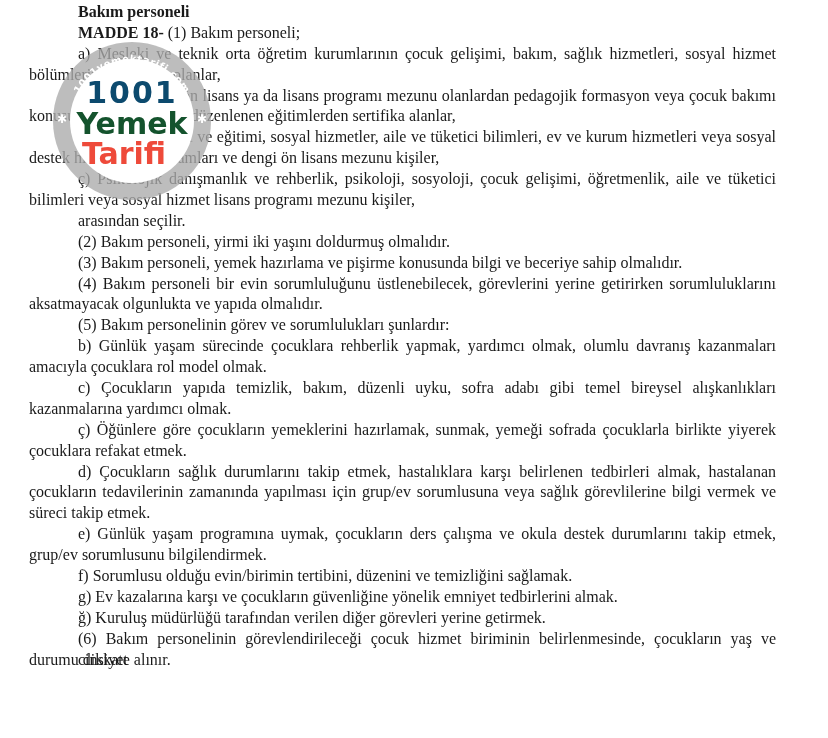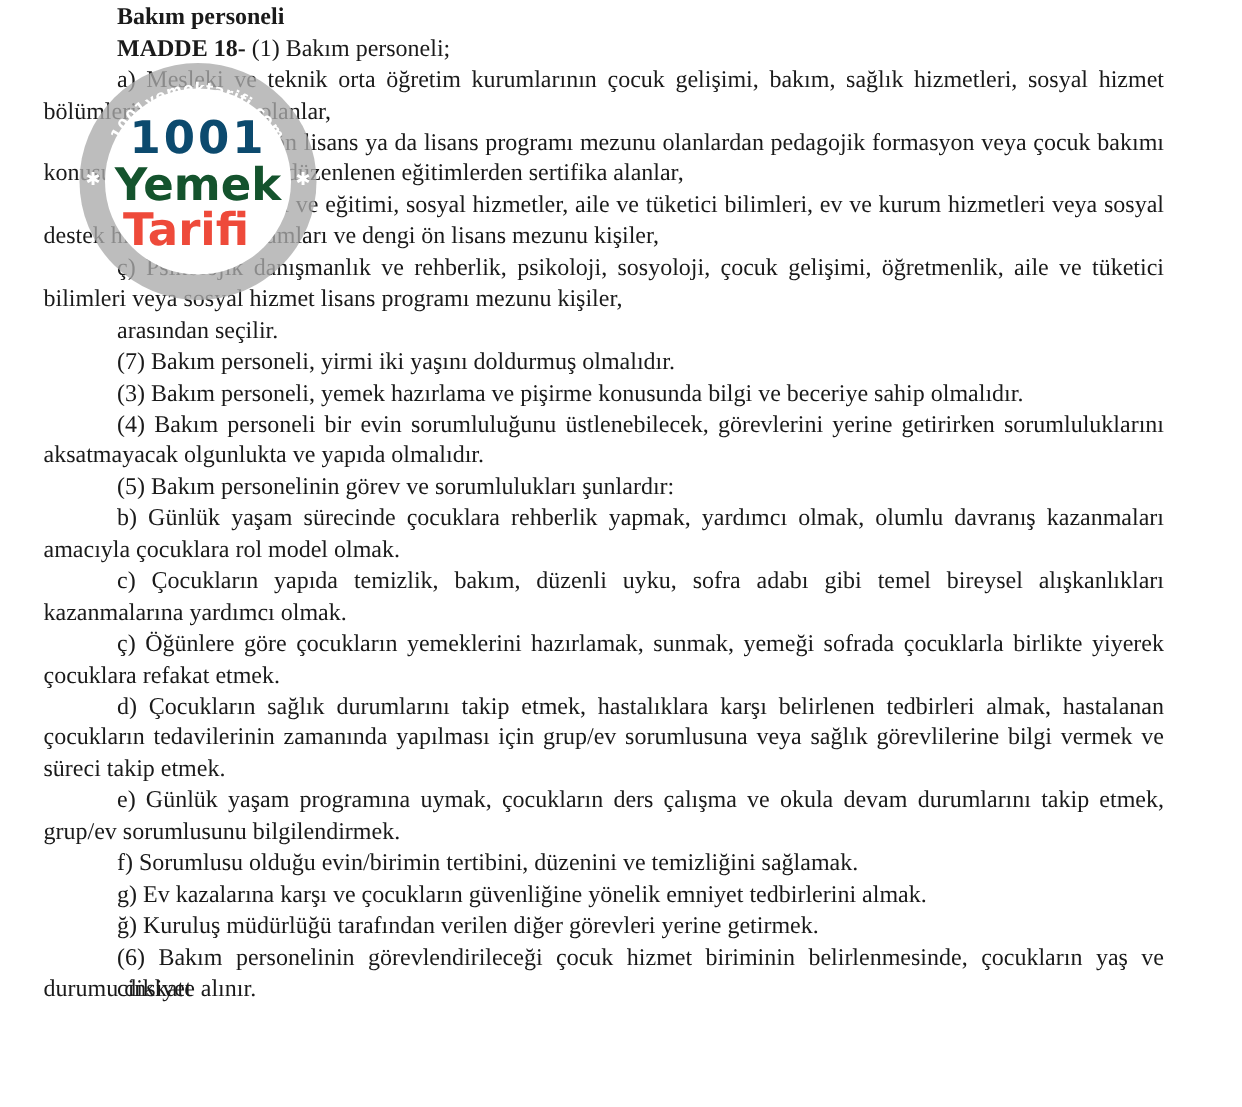--- a/index.html
+++ b/index.html
@@ -117,35 +117,35 @@
   <div id="lines">
       <div class="line indent just">a) Mesleki ve teknik orta öğretim kurumlarının çocuk gelişimi, bakım, sağlık hizmetleri, sosyal hizmet</div>
       <div class="line">bölümlerinden mezun olanlar,</div>
       <div class="line indent just">b) Herhangi bir ön lisans ya da lisans programı mezunu olanlardan pedagojik formasyon veya çocuk bakımı</div>
       <div class="line">konusunda Bakanlığınca düzenlenen eğitimlerden sertifika alanlar,</div>
       <div class="line indent just">c) Çocuk gelişimi ve eğitimi, sosyal hizmetler, aile ve tüketici bilimleri, ev ve kurum hizmetleri veya sosyal</div>
       <div class="line">destek hizmetleri programları ve dengi ön lisans mezunu kişiler,</div>
       <div class="line indent just">ç) Psikolojik danışmanlık ve rehberlik, psikoloji, sosyoloji, çocuk gelişimi, öğretmenlik, aile ve tüketici</div>
       <div class="line">bilimleri veya sosyal hizmet lisans programı mezunu kişiler,</div>
       <div class="line indent">arasından seçilir.</div>
-      <div class="line indent">(7) Bakım personeli, yirmi iki yaşını doldurmuş olmalıdır.</div>
+      <div class="line indent">(2) Bakım personeli, yirmi iki yaşını doldurmuş olmalıdır.</div>
       <div class="line indent">(3) Bakım personeli, yemek hazırlama ve pişirme konusunda bilgi ve beceriye sahip olmalıdır.</div>
       <div class="line indent just">(4) Bakım personeli bir evin sorumluluğunu üstlenebilecek, görevlerini yerine getirirken sorumluluklarını</div>
       <div class="line">aksatmayacak olgunlukta ve yapıda olmalıdır.</div>
       <div class="line indent">(5) Bakım personelinin görev ve sorumlulukları şunlardır:</div>
       <div class="line indent just">b) Günlük yaşam sürecinde çocuklara rehberlik yapmak, yardımcı olmak, olumlu davranış kazanmaları</div>
       <div class="line">amacıyla çocuklara rol model olmak.</div>
       <div class="line indent just">c) Çocukların yapıda temizlik, bakım, düzenli uyku, sofra adabı gibi temel bireysel alışkanlıkları</div>
       <div class="line">kazanmalarına yardımcı olmak.</div>
       <div class="line indent just">ç) Öğünlere göre çocukların yemeklerini hazırlamak, sunmak, yemeği sofrada çocuklarla birlikte yiyerek</div>
       <div class="line">çocuklara refakat etmek.</div>
       <div class="line indent just">d) Çocukların sağlık durumlarını takip etmek, hastalıklara karşı belirlenen tedbirleri almak, hastalanan</div>
       <div class="line just">çocukların tedavilerinin zamanında yapılması için grup/ev sorumlusuna veya sağlık görevlilerine bilgi vermek ve</div>
       <div class="line">süreci takip etmek.</div>
-      <div class="line indent just">e) Günlük yaşam programına uymak, çocukların ders çalışma ve okula devam durumlarını takip etmek,</div>
+      <div class="line indent just">e) Günlük yaşam programına uymak, çocukların ders çalışma ve okula destek durumlarını takip etmek,</div>
       <div class="line">grup/ev sorumlusunu bilgilendirmek.</div>
       <div class="line indent">f) Sorumlusu olduğu evin/birimin tertibini, düzenini ve temizliğini sağlamak.</div>
       <div class="line indent">g) Ev kazalarına karşı ve çocukların güvenliğine yönelik emniyet tedbirlerini almak.</div>
       <div class="line indent">ğ) Kuruluş müdürlüğü tarafından verilen diğer görevleri yerine getirmek.</div>
       <div class="line indent just">(6) Bakım personelinin görevlendirileceği çocuk hizmet biriminin belirlenmesinde, çocukların yaş ve cinsiyet</div>
       <div class="line">durumu dikkate alınır.</div>
     </div>
 </div>
 
 <div class="watermark">

